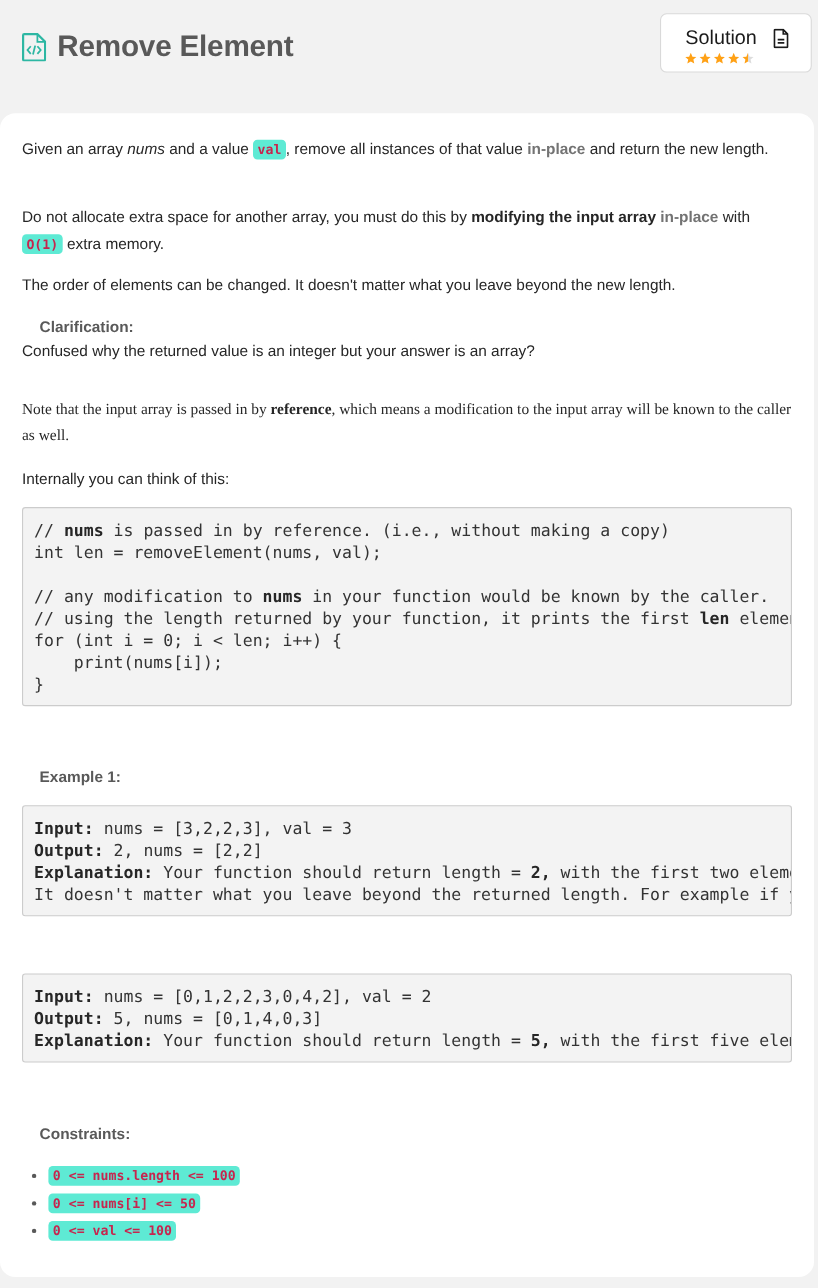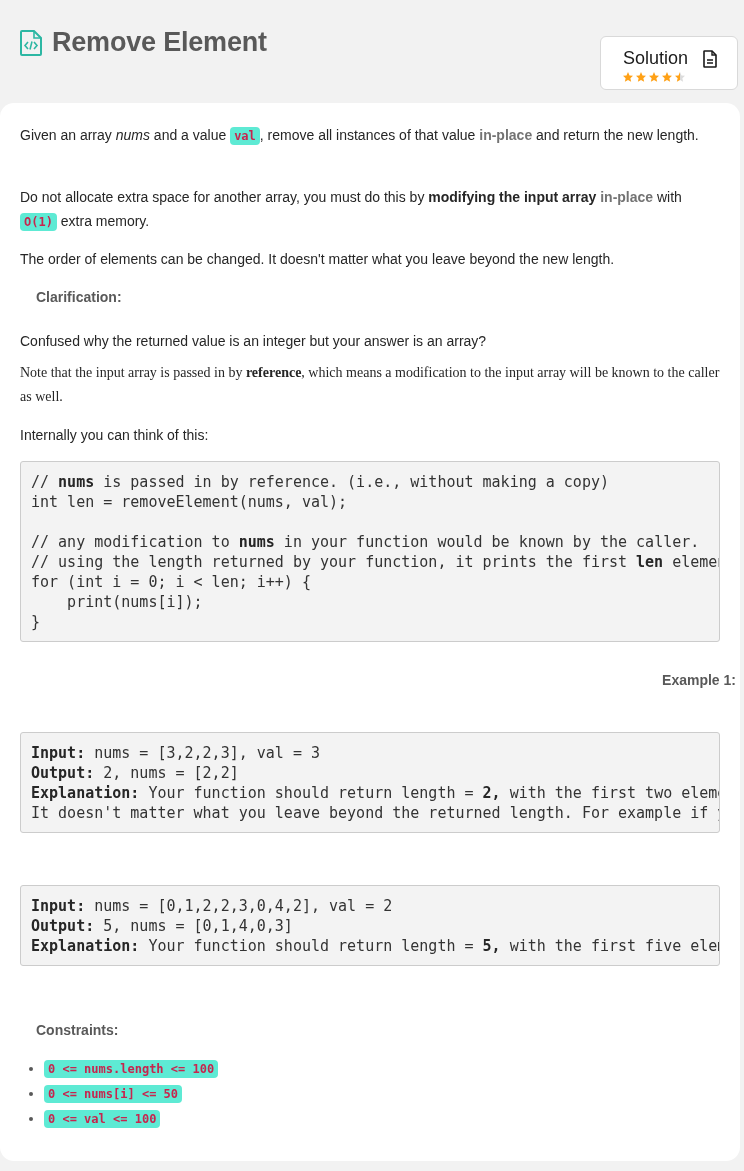--- a/index.html
+++ b/index.html
@@ -11,21 +11,20 @@
     position: relative;
   }
   .header { position: absolute; left: 0; top: 0; width: 744px; height: 100px; }
   .title-wrap { position: absolute; left: 20px; top: 27px; display: flex; align-items: center; }
   .title-icon { width: 22px; height: 26px; margin-right: 10px; display: inline-block; }
   .title { font-size: 27px; font-weight: bold; color: #595959; letter-spacing: -0.2px; }
   .solution-btn {
     position: absolute; left: 600px; top: 12px; width: 138px; height: 54px;
     background: #fff; border: 1px solid #d9d9d9; border-radius: 6px; box-sizing: border-box;
     cursor: pointer;
-    margin-top: 24px;
   }
   .solution-label { position: absolute; left: 22px; top: 11px; font-size: 18px; color: #1a1a1a; }
   .doc-icon { position: absolute; left: 102px; top: 13px; width: 14px; height: 18px; }
   .stars { position: absolute; left: 21px; top: 34px; display: flex; gap: 1px; }
   .star { width: 12px; height: 12px; }
   .card {
     position: absolute; left: 0; top: 103px; width: 740px; height: 1058px;
     background: #fff; border-radius: 14px;
   }
   .content { position: absolute; left: 20px; top: 0; width: 700px; font-size: 14px; line-height: 24px; color: #262626; }
@@ -106,38 +105,38 @@
     </p>
 
     <p style="top:82px;">
       <span>Do not allocate extra space for another array, you must do this by </span><strong>modifying the input array</strong><span> </span><a class="link">in-place</a><span> with </span><code class="inline-code">O(1)</code><span> extra memory.</span>
     </p>
 
     <p style="top:144px;">The order of elements can be changed. It doesn't matter what you leave beyond the new length.</p>
 
     <p style="top:182px;" class="label-bold">Clarification:</p>
 
-    <p style="top:226px;">Confused why the returned value is an integer but your answer is an array?</p>
+    <p style="top:204px;">Confused why the returned value is an integer but your answer is an array?</p>
 
     <p style="top:258px;font-family:Liberation Serif, serif;">
       <span>Note that the input array is passed in by </span><strong>reference</strong><span>, which means a modification to the input array will be known to the caller as well.</span>
     </p>
 
     <p style="top:320px;">Internally you can think of this:</p>
 
     <pre style="top:358px; height:181px;"><span>// </span><b>nums</b><span> is passed in by reference. (i.e., without making a copy)</span>
 <span>int len = removeElement(nums, val);</span>
 
 <span>// any modification to </span><b>nums</b><span> in your function would be known by the caller.</span>
 <span>// using the length returned by your function, it prints the first </span><b>len</b><span> elements.</span>
 <span>for (int i = 0; i &lt; len; i++) {</span>
 <span>    print(nums[i]);</span>
 <span>}</span></pre>
 
-    <p style="top:565px;text-align:right;" class="label-bold">Example 1:</p>
+    <p style="top:591px;" class="label-bold">Example 1:</p>
 
     <pre style="top:629px; height:101px;"><b>Input:</b><span> nums = [3,2,2,3], val = 3</span>
 <b>Output:</b><span> 2, nums = [2,2]</span>
 <b>Explanation:</b><span> Your function should return length = </span><b>2,</b><span> with the first two elements of nums being 2.</span>
 <span>It doesn't matter what you leave beyond the returned length. For example if you return 2 with nums = [2,2,3,3] or nums = [2,2,0,0], your answer will be accepted.</span></pre>
 
     <p style="top:780px;" class="label-bold">Example 2:</p>
 
     <pre style="top:782px; height:81px;"><b>Input:</b><span> nums = [0,1,2,2,3,0,4,2], val = 2</span>
 <b>Output:</b><span> 5, nums = [0,1,4,0,3]</span>

